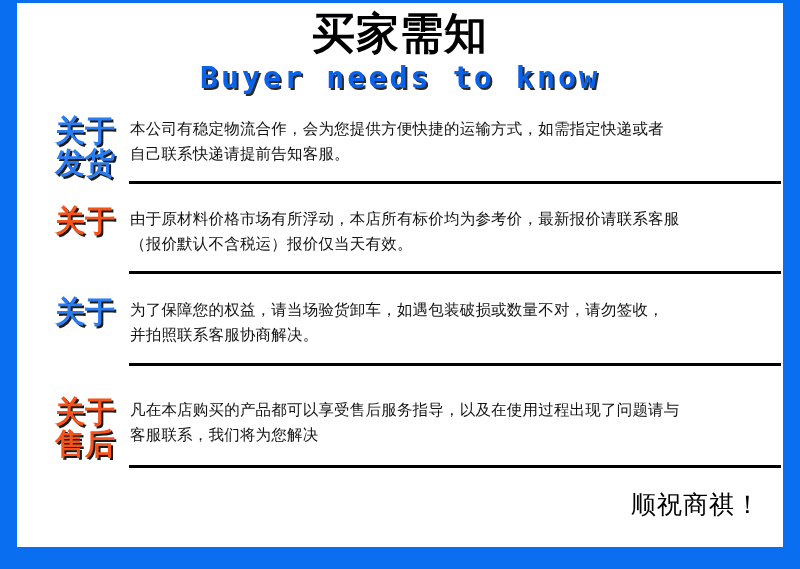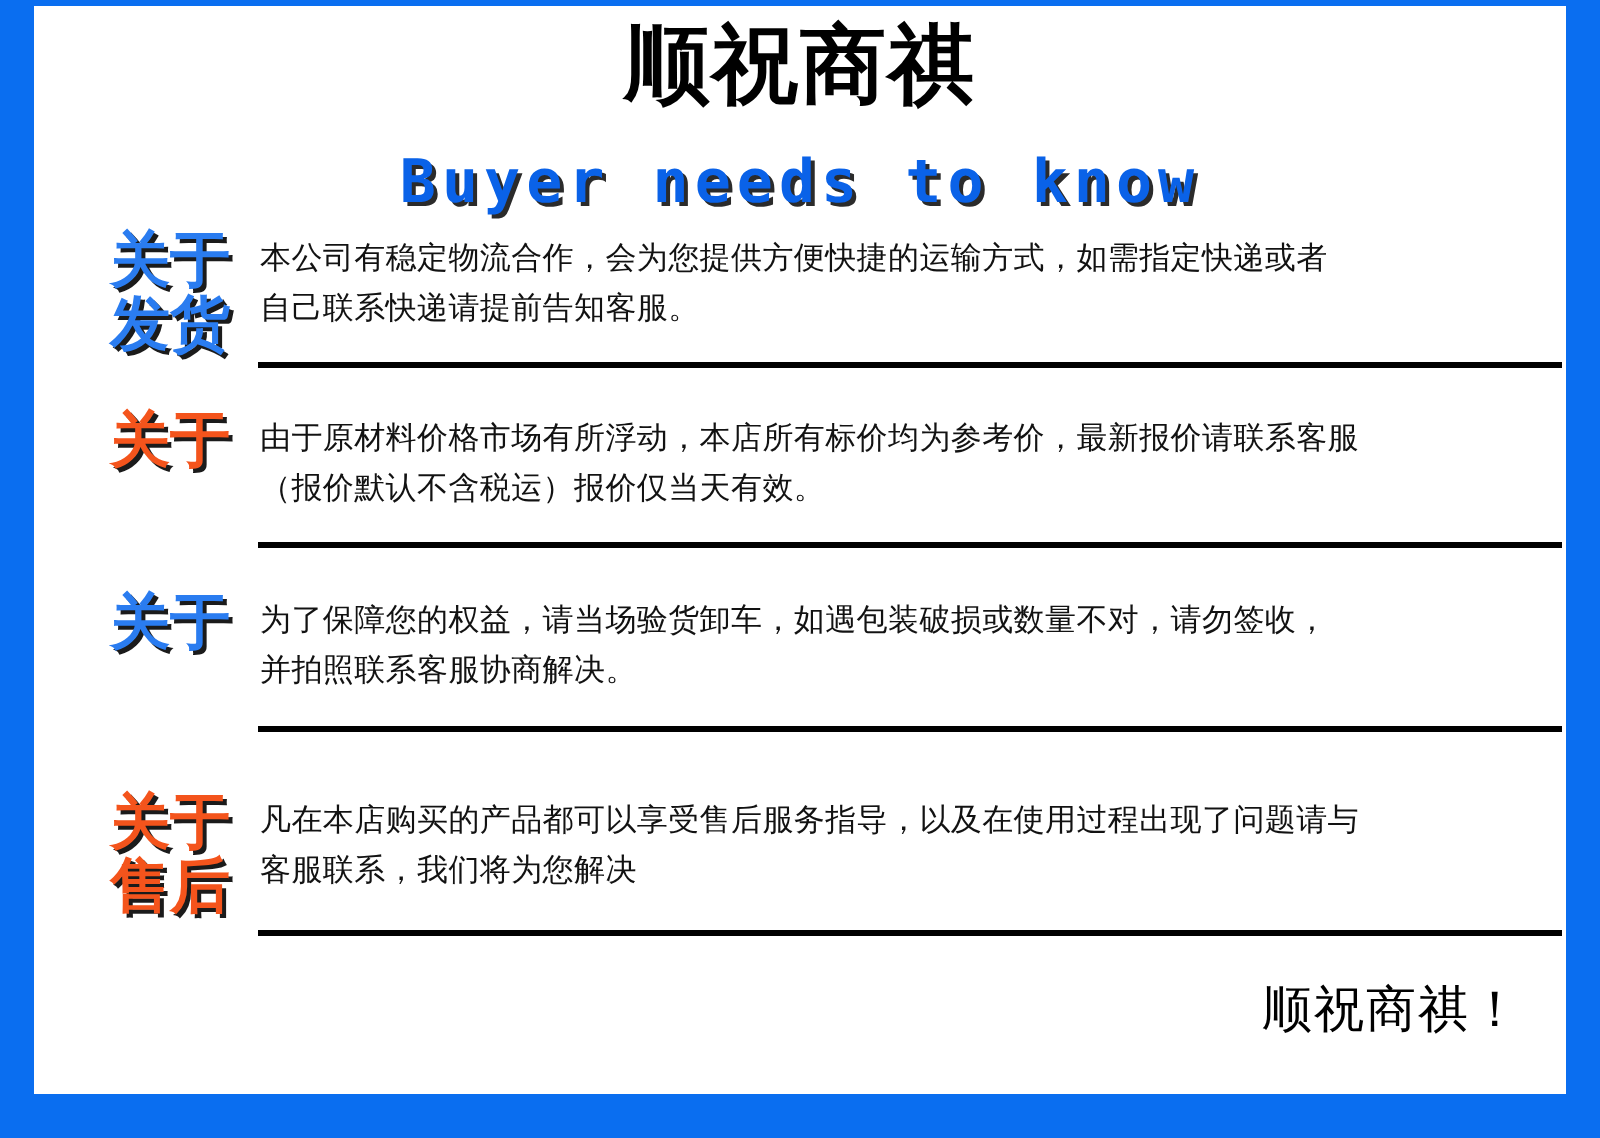--- a/index.html
+++ b/index.html
@@ -65,21 +65,21 @@
     line-height: 1.12;
     letter-spacing: 1px;
   }
   .title-en {
     font-family: "DejaVu Sans Mono", "Liberation Mono", monospace;
     font-size: 30px;
     font-weight: bold;
     color: #0a62e8;
     letter-spacing: 3px;
     line-height: 1.25;
-    margin-top: 16px;
+    margin-top: 2px;
     text-shadow: 2px 2px 0 #2b2b2b;
   }
   
   .section {
     position: relative;
     display: flex;
     align-items: flex-start;
     padding-left: 20px;
   }
   .sec-label {
@@ -151,21 +151,21 @@
 <div id="page">
 
   <div class="frame-top"></div>
   <div class="frame-left"></div>
   <div class="frame-right"></div>
   <div class="frame-bottom"></div>
 
   <div id="content">
 
     <div class="header">
-      <div class="title-cn">顺祝商祺</div>
+      <div class="title-cn">买家需知</div>
       <div class="title-en">Buyer needs to know</div>
     </div>
 
     <div class="section" id="sec-1">
       <div class="sec-label blue">
         <span class="lab-line">关于</span>
         <span class="lab-line">发货</span>
       </div>
       <div class="sec-body">
         <p>本公司有稳定物流合作，会为您提供方便快捷的运输方式，如需指定快递或者</p>

